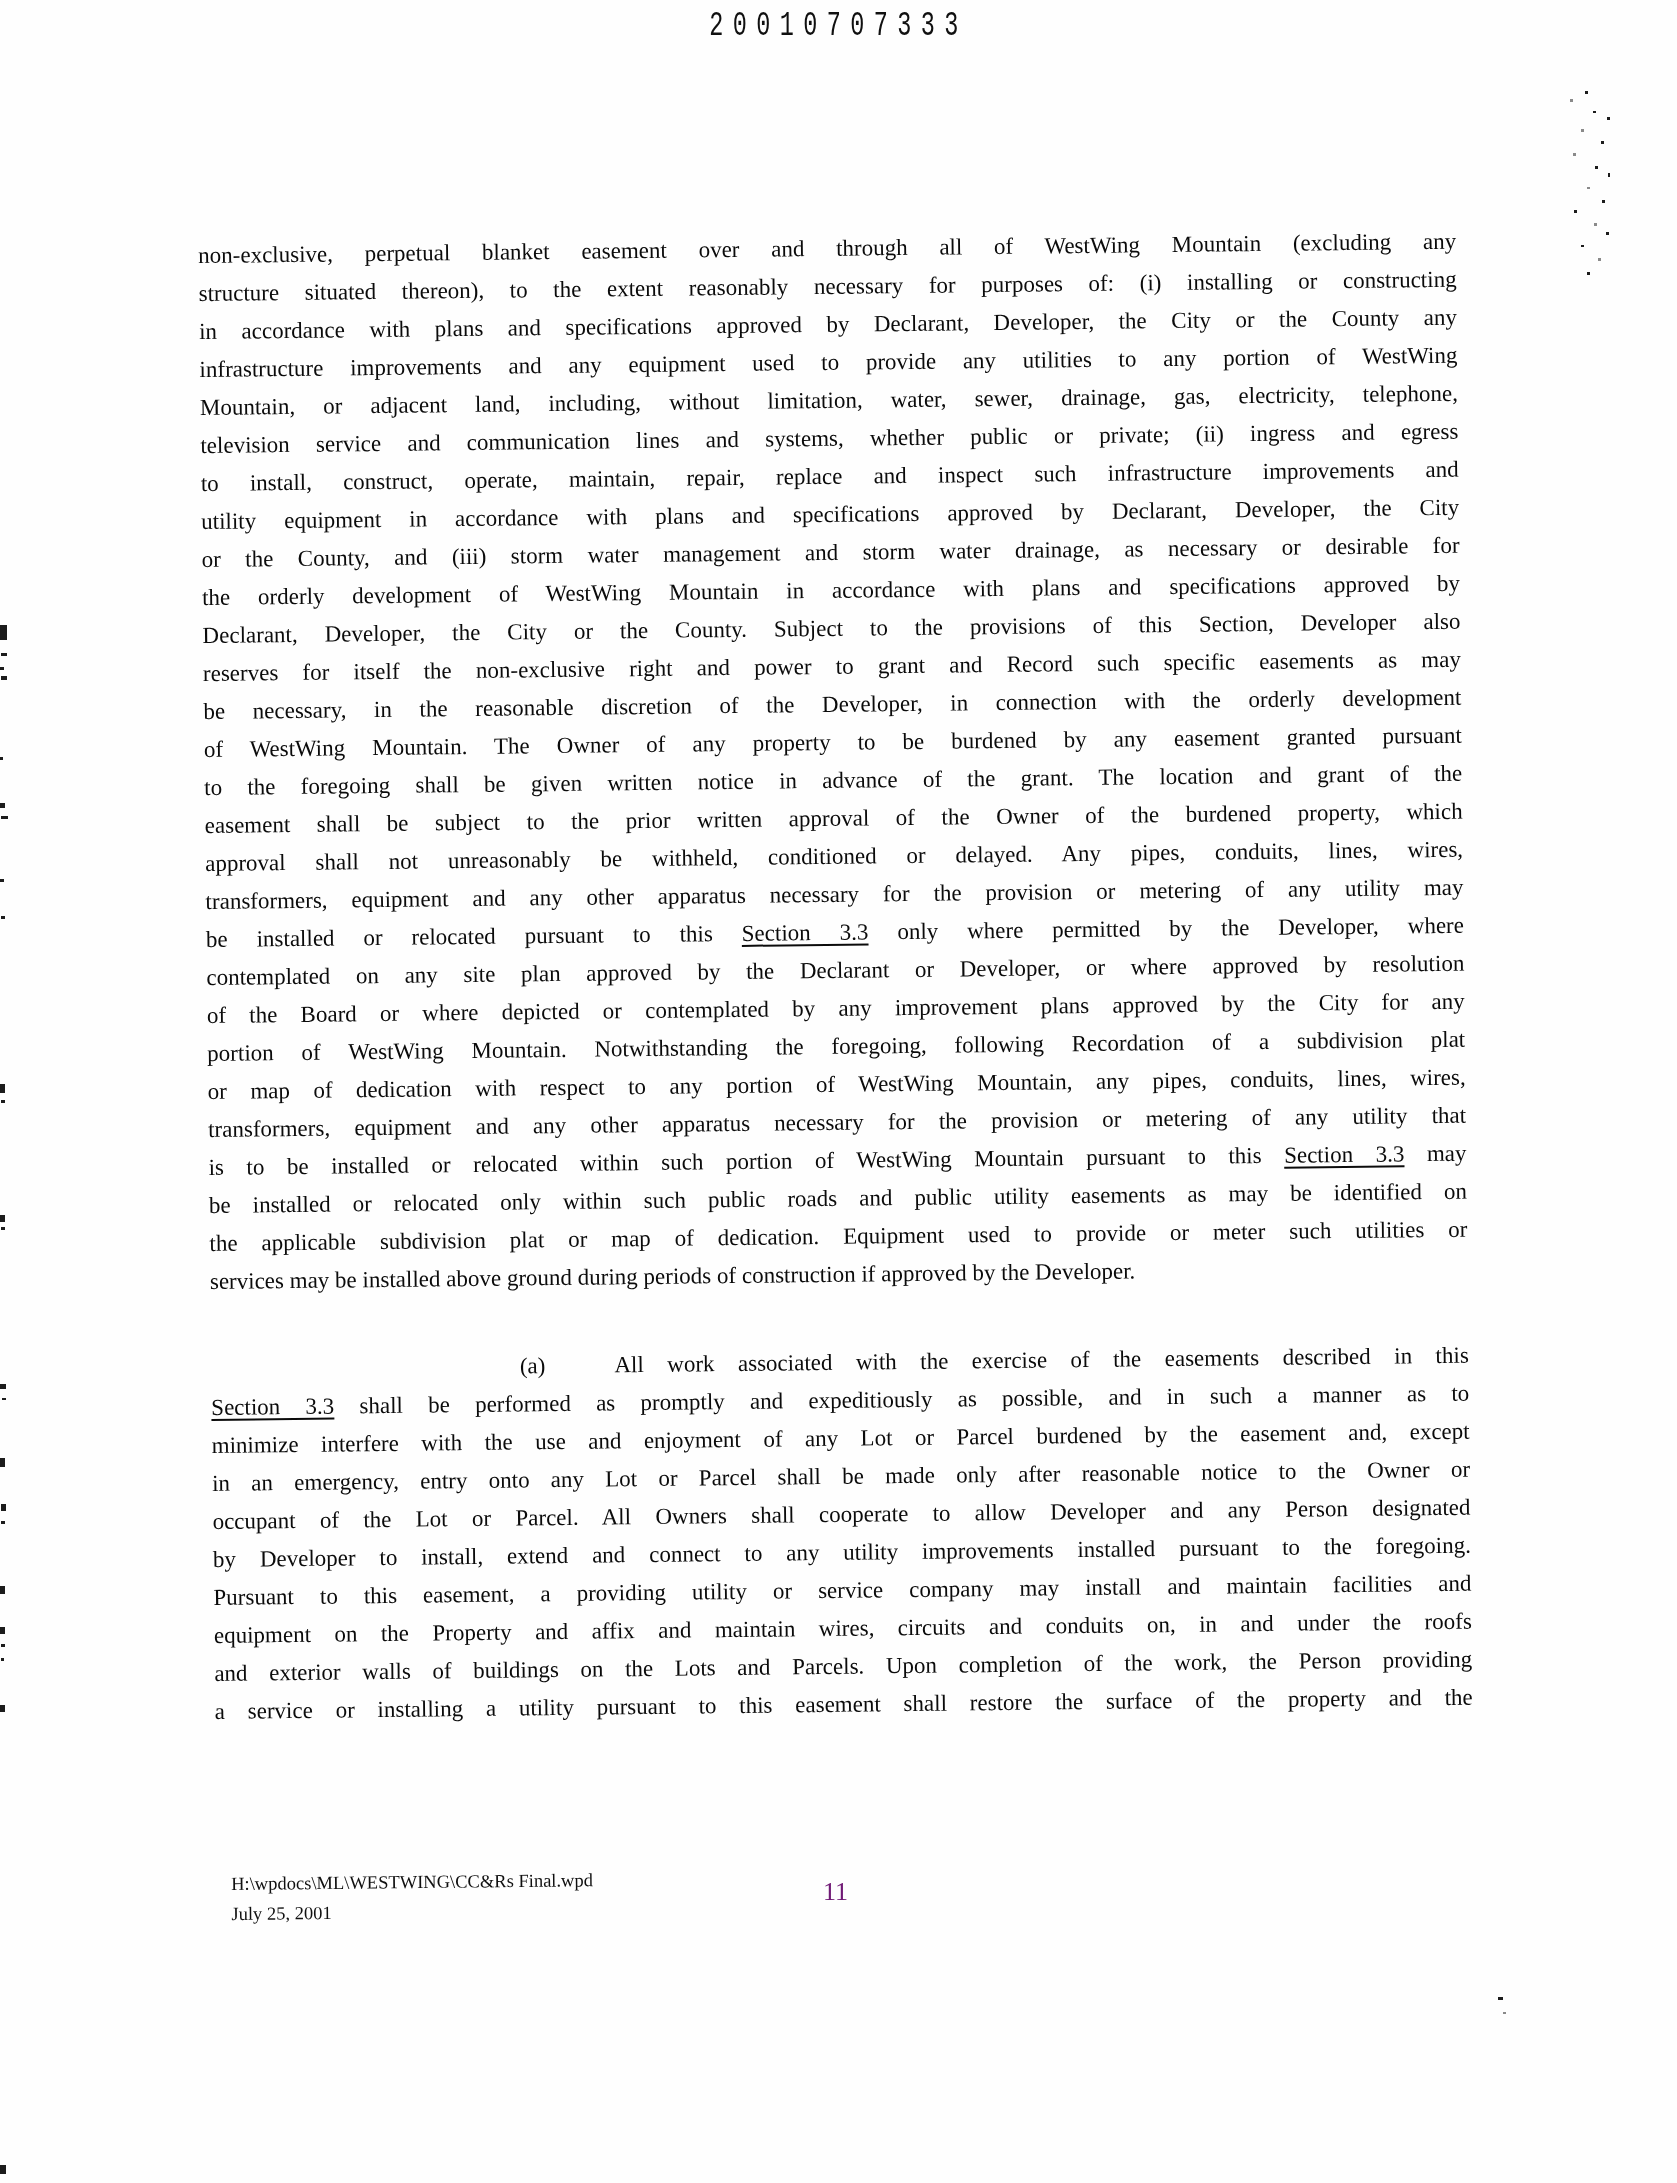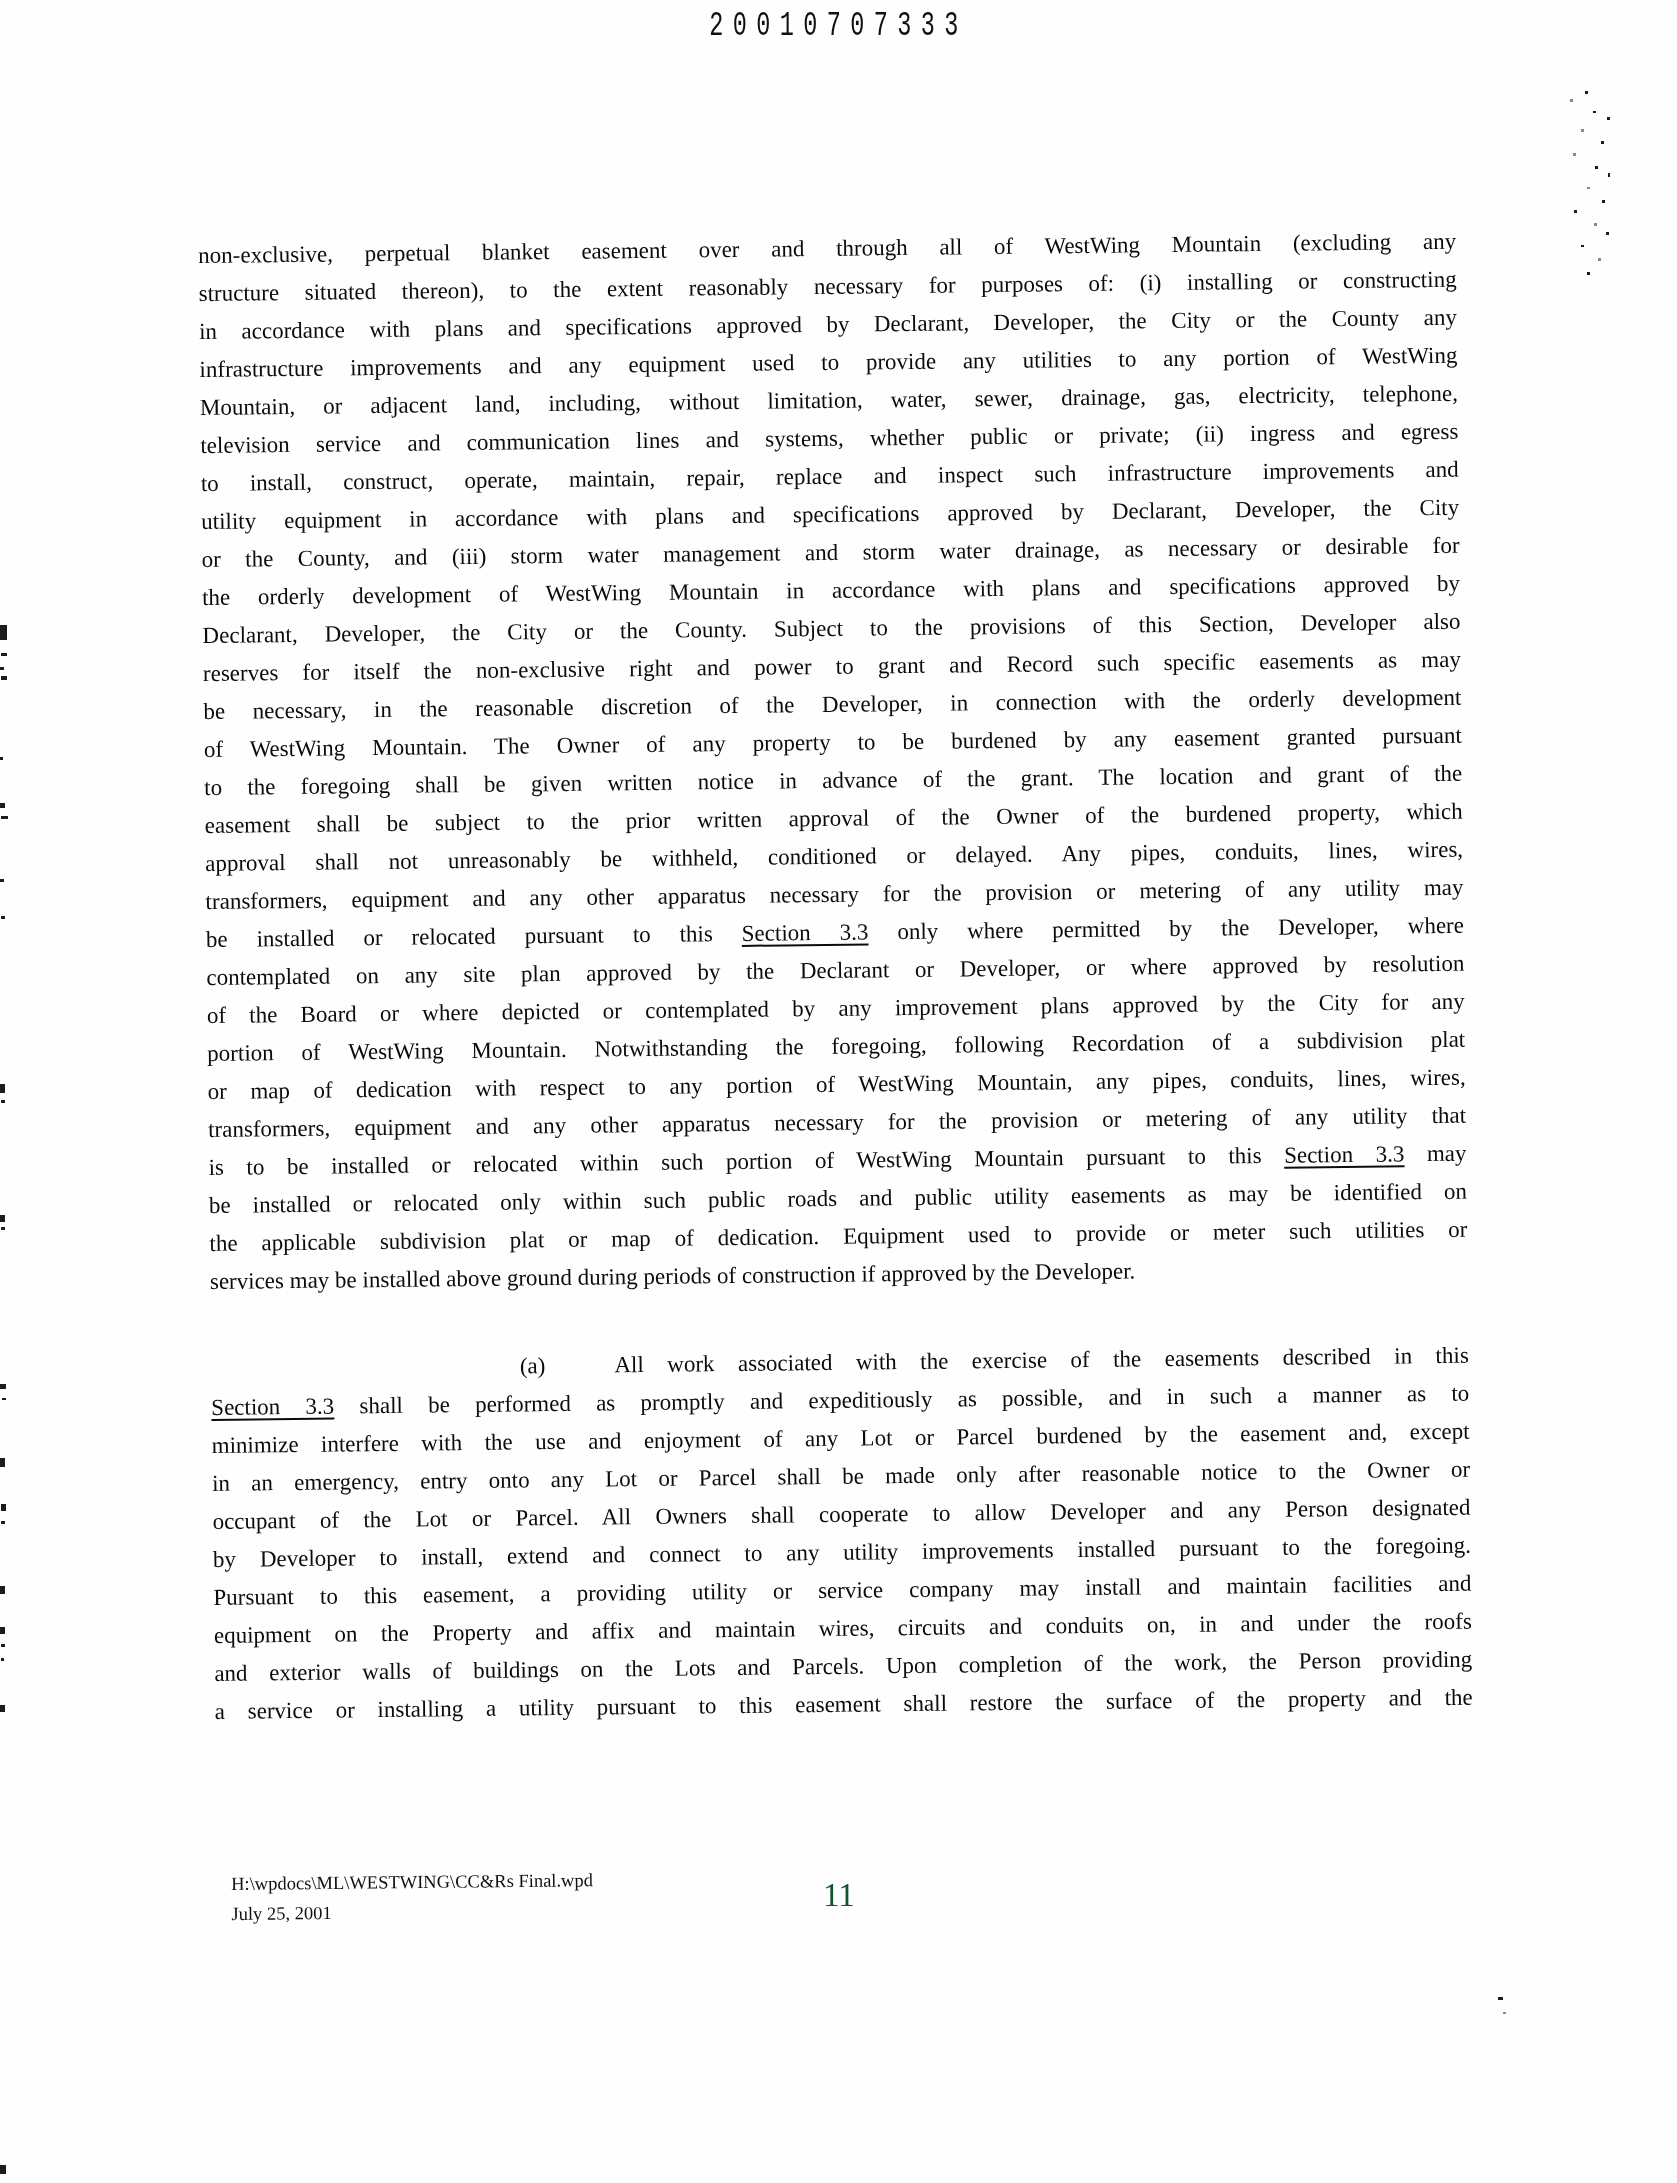--- a/index.html
+++ b/index.html
@@ -36,21 +36,21 @@
   .gap { display:inline-block; height:0.7px; }
   .u { text-decoration:underline; text-decoration-thickness:2px; text-underline-offset:4px; }
   
   .footer {
     position:absolute; left:231px; top:1869px;
     transform:rotate(-0.6deg); transform-origin:0 0;
     font-size:18.5px; line-height:30px; color:#101010;
   }
   .page-num {
     position:absolute; left:823px; top:1877px;
-    font-size:33px; color:#14532d;
+    font-size:26px; color:#701a75;
   }
   
   .artifact i { position:absolute; display:block; background:#1c1c1c; }
   .artifact i.lt { background:#8a8a8a; }
 </style>
 </head>
 <body>
 
 <div class="page">
 

